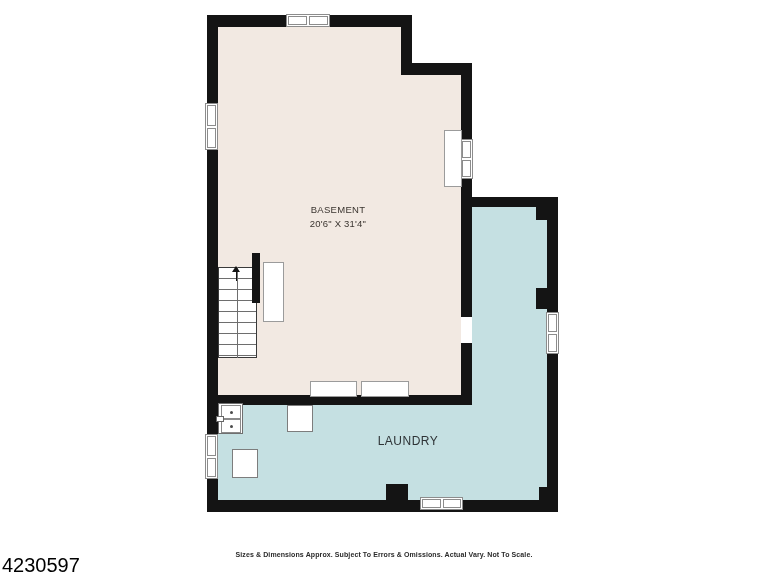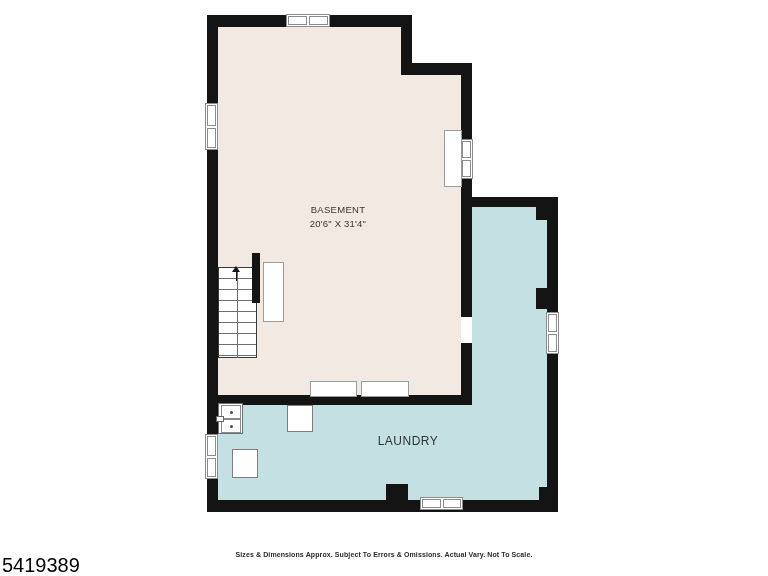--- a/index.html
+++ b/index.html
@@ -157,13 +157,13 @@
   <div class="room-lbl lbl-bas">
     <div>BASEMENT</div>
     <div class="dim">20'6" X 31'4"</div>
   </div>
   <div class="room-lbl lbl-lau">
     <div>LAUNDRY</div>
   </div>
 </div>
 
 <div class="disclaimer">Sizes &amp; Dimensions Approx. Subject To Errors &amp; Omissions. Actual Vary. Not To Scale.</div>
-<div class="listing">5419389</div>
+<div class="listing">4230597</div>
 
 </body></html>

